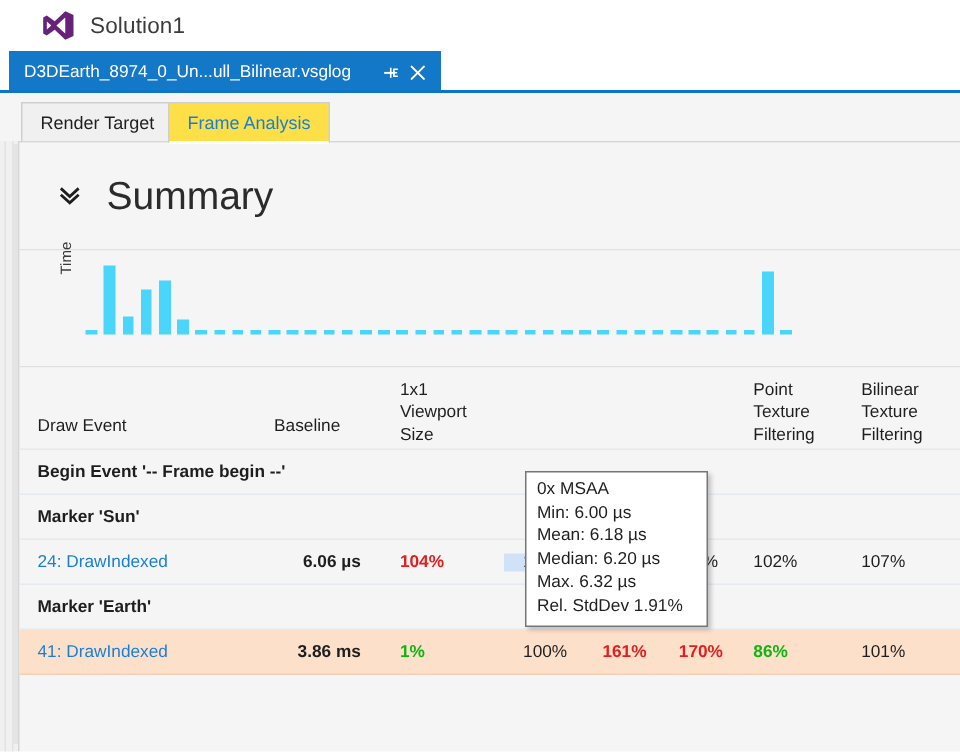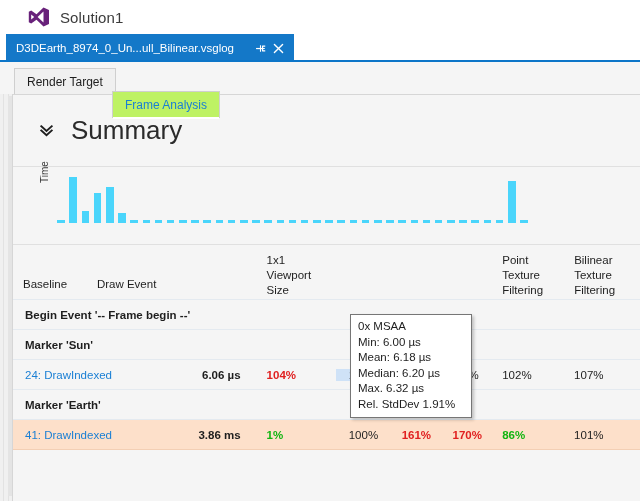--- a/index.html
+++ b/index.html
@@ -69,24 +69,23 @@
     position: absolute; top: 6px; height: 27px;
     display: flex; align-items: center; justify-content: center;
     font-size: 12px;
     border: 1px solid #cfcfcf;
     border-bottom: none;
     background: #f0f0f0;
     color: #1e1e1e;
     padding: 0 12px;
   }
   .inner-tab.active {
-    background: #bef264;
+    background: #fde047;
     color: #1a7fd4;
     z-index: 2;
-    margin-top: 23px;
   }
   .inner-tab.active:after {
     content:""; position:absolute; left:0; right:0; bottom:-1px; height:2px;
     background:#ffffff;
   }
   #tab-render-target { left: 14px; }
   #tab-frame-analysis { left: 112px; }
 
   
   #content-pane {
@@ -340,25 +339,25 @@
           <div class="bar" style="left: 465.135px; width: 7.55128px; height: 3px; background: rgb(74, 213, 251);"></div>
         </div>
       <div id="chart-xlabel-wrap">
         <div id="chart-xlabel">Draw call</div>
       </div>
     </div>
 
     <div id="table-wrap">
 
       <div class="trow header">
+        <div class="cell c-event">
+          <span style="display:block; padding-top:24px;">Draw Event</span>
+        </div>
         <div class="cell c-base">
           <span style="display:block; padding-top:24px;">Baseline</span>
-        </div>
-        <div class="cell c-event">
-          <span style="display:block; padding-top:24px;">Draw Event</span>
         </div>
         <div class="cell c-vp">
           <span style="display:block;">1x1</span>
           <span style="display:block;">Viewport</span>
           <span style="display:block;">Size</span>
         </div>
         <div class="cell c-msaa0"></div>
         <div class="cell c-msaa2"></div>
         <div class="cell c-msaa4"></div>
         <div class="cell c-point">

